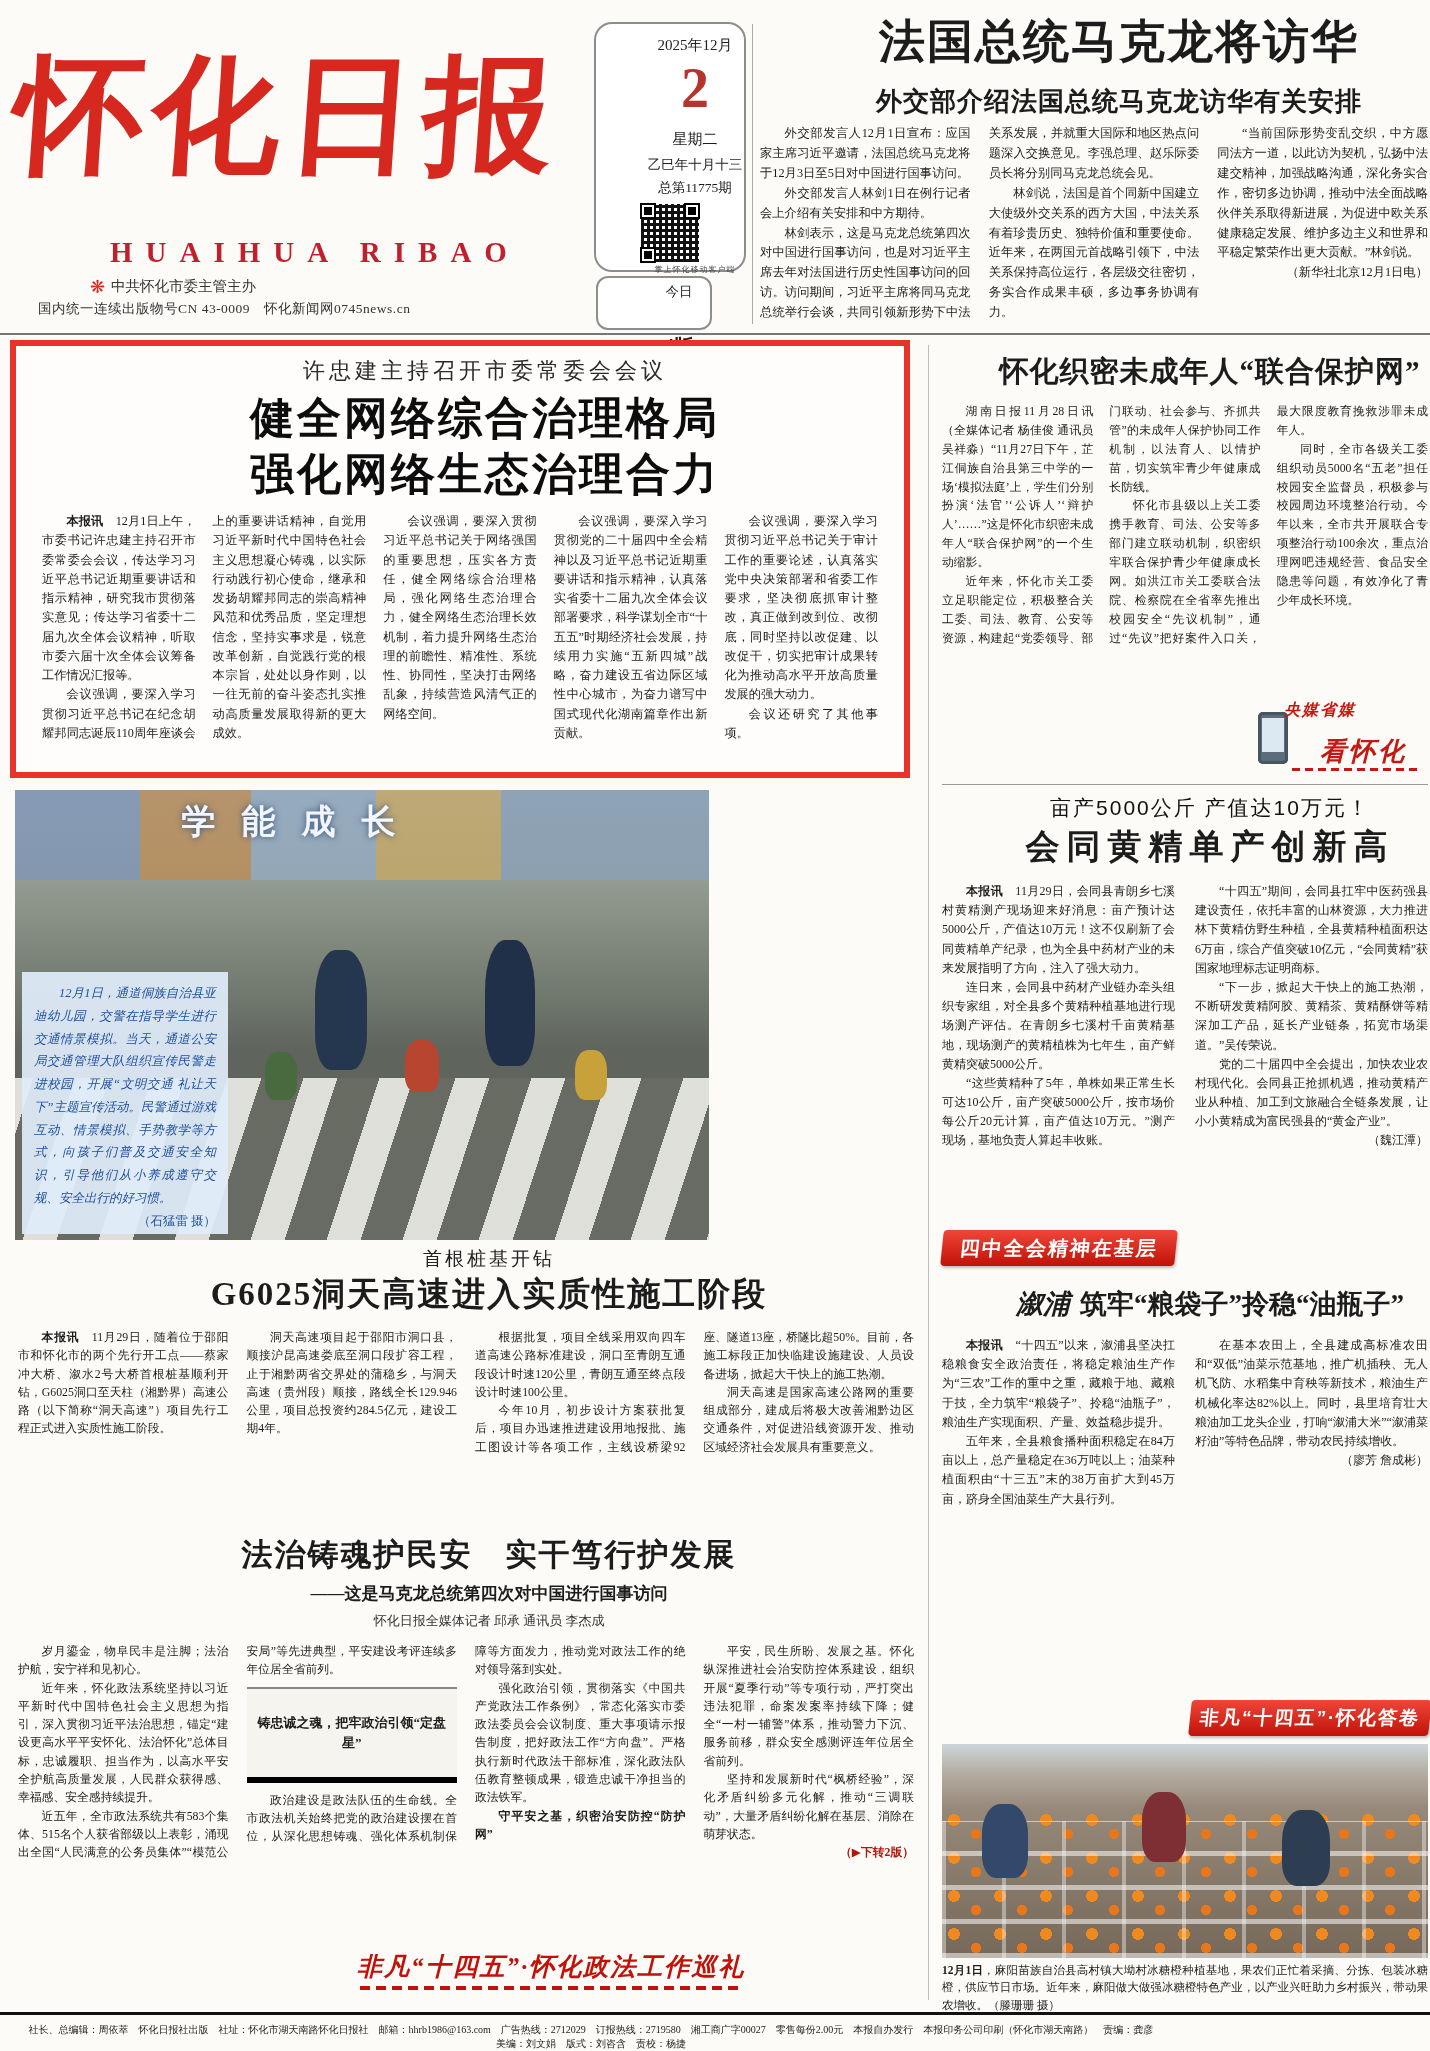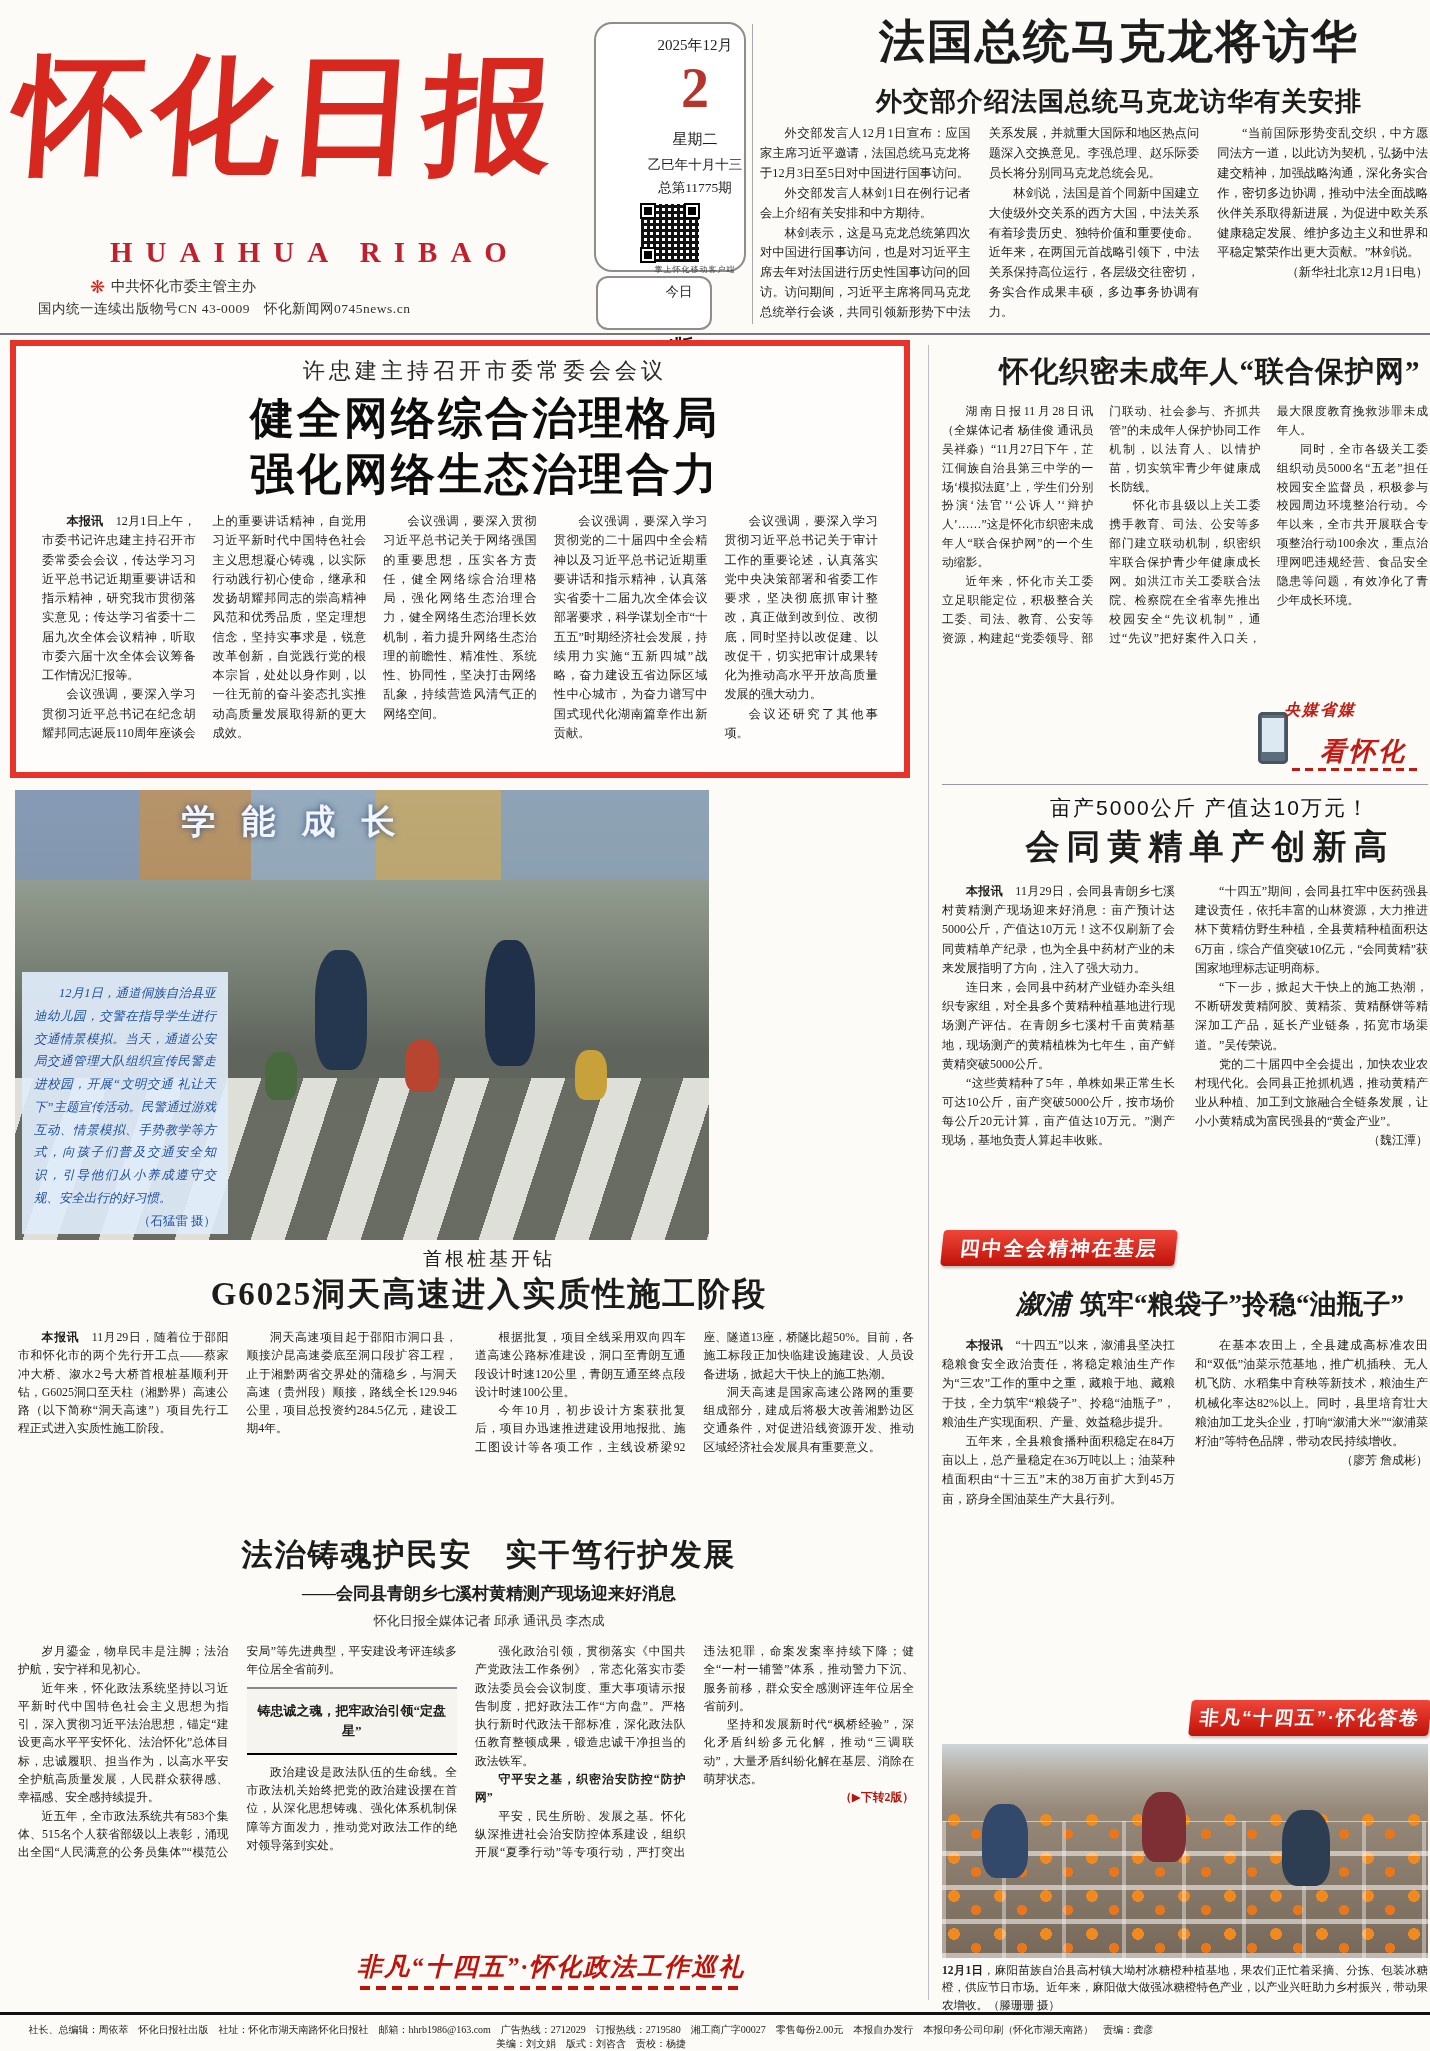--- a/index.html
+++ b/index.html
@@ -106,22 +106,22 @@
   .g-k{left:15px;top:1246px;width:898px;font-size:19px;letter-spacing:3px;color:#222;}
   .g-h{left:15px;top:1272px;width:898px;font-size:33px;font-weight:900;letter-spacing:2px;}
   .g-b{left:18px;top:1328px;width:896px;height:192px;column-count:4;column-gap:18px;
        font-size:11.8px;line-height:1.55;overflow:hidden;}
   
   .f-h{left:15px;top:1534px;width:898px;font-size:31px;font-weight:900;letter-spacing:2px;}
   .f-sh{left:15px;top:1582px;width:898px;font-size:17px;font-weight:bold;}
   .f-by{left:15px;top:1612px;width:898px;font-size:13px;color:#333;}
   .f-b{left:18px;top:1642px;width:896px;height:346px;column-count:4;column-gap:18px;
        font-size:11.8px;line-height:1.55;overflow:hidden;}
-  .quote{break-inside:avoid;border-top:2px solid #888;border-bottom:2px solid #000000;
-         padding:12px 4px;margin:8px 0;font-weight:bold;text-align:center;font-size:13px;background:#f6f4ef;}
+  .quote{break-inside:avoid;border-top:2px solid #888;border-bottom:6px solid #000000;
+         padding:24px 4px;margin:8px 0;font-weight:bold;text-align:center;font-size:13px;background:#f6f4ef;}
   .subhead2{font-weight:bold;}
   .turnp{font-weight:bold;color:#b3150c;}
   .ribbon{left:336px;top:1946px;width:430px;background:rgba(252,251,248,.95);padding:4px 0;}
   .ribbon .rb-t{font-size:25px;font-weight:900;font-style:italic;color:#c01208;letter-spacing:2px;}
   .rib-line{height:4px;margin:3px 24px 0 24px;
       background:repeating-linear-gradient(90deg,#c01208 0 10px,transparent 10px 16px);}
   
   .f-rule{left:0;top:2012px;width:1430px;height:3px;background:#111;}
   .f-txt{left:0;top:2023px;width:1132px;font-size:10px;color:#222;letter-spacing:0;}
 </style>
@@ -256,21 +256,21 @@
   <div class="abs ctr g-h">G6025洞天高速进入实质性施工阶段</div>
   <div class="abs nb g-b">
     <p><b class="lead">本报讯</b><span>　11月29日，随着位于邵阳市和怀化市的两个先行开工点——蔡家冲大桥、溆水2号大桥首根桩基顺利开钻，G6025洞口至天柱（湘黔界）高速公路（以下简称“洞天高速”）项目先行工程正式进入实质性施工阶段。</span></p>
     <p>洞天高速项目起于邵阳市洞口县，顺接沪昆高速娄底至洞口段扩容工程，止于湘黔两省交界处的蒲稳乡，与洞天高速（贵州段）顺接，路线全长129.946公里，项目总投资约284.5亿元，建设工期4年。</p>
     <p>根据批复，项目全线采用双向四车道高速公路标准建设，洞口至青朗互通段设计时速120公里，青朗互通至终点段设计时速100公里。</p>
     <p>今年10月，初步设计方案获批复后，项目办迅速推进建设用地报批、施工图设计等各项工作，主线设桥梁92座、隧道13座，桥隧比超50%。目前，各施工标段正加快临建设施建设、人员设备进场，掀起大干快上的施工热潮。</p>
     <p>洞天高速是国家高速公路网的重要组成部分，建成后将极大改善湘黔边区交通条件，对促进沿线资源开发、推动区域经济社会发展具有重要意义。</p>
   </div>
 
   <div class="abs ctr f-h">法治铸魂护民安　实干笃行护发展</div>
-  <div class="abs ctr f-sh">——会同县青朗乡七溪村黄精测产现场迎来好消息</div>
+  <div class="abs ctr f-sh">——这是马克龙总统第四次对中国进行国事访问</div>
   <div class="abs ctr f-by">怀化日报全媒体记者 邱承 通讯员 李杰成</div>
   <div class="abs nb f-b">
     <p>岁月鎏金，物阜民丰是注脚；法治护航，安宁祥和见初心。</p>
     <p>近年来，怀化政法系统坚持以习近平新时代中国特色社会主义思想为指引，深入贯彻习近平法治思想，锚定“建设更高水平平安怀化、法治怀化”总体目标，忠诚履职、担当作为，以高水平安全护航高质量发展，人民群众获得感、幸福感、安全感持续提升。</p>
     <p>近五年，全市政法系统共有583个集体、515名个人获省部级以上表彰，涌现出全国“人民满意的公务员集体”“模范公安局”等先进典型，平安建设考评连续多年位居全省前列。</p>
     <div class="quote">铸忠诚之魂，把牢政治引领“定盘星”</div>
     <p>政治建设是政法队伍的生命线。全市政法机关始终把党的政治建设摆在首位，从深化思想铸魂、强化体系机制保障等方面发力，推动党对政法工作的绝对领导落到实处。</p>
     <p>强化政治引领，贯彻落实《中国共产党政法工作条例》，常态化落实市委政法委员会会议制度、重大事项请示报告制度，把好政法工作“方向盘”。严格执行新时代政法干部标准，深化政法队伍教育整顿成果，锻造忠诚干净担当的政法铁军。</p>
     <p class="subhead2">守平安之基，织密治安防控“防护网”</p>
     <p>平安，民生所盼、发展之基。怀化纵深推进社会治安防控体系建设，组织开展“夏季行动”等专项行动，严打突出违法犯罪，命案发案率持续下降；健全“一村一辅警”体系，推动警力下沉、服务前移，群众安全感测评连年位居全省前列。</p>

